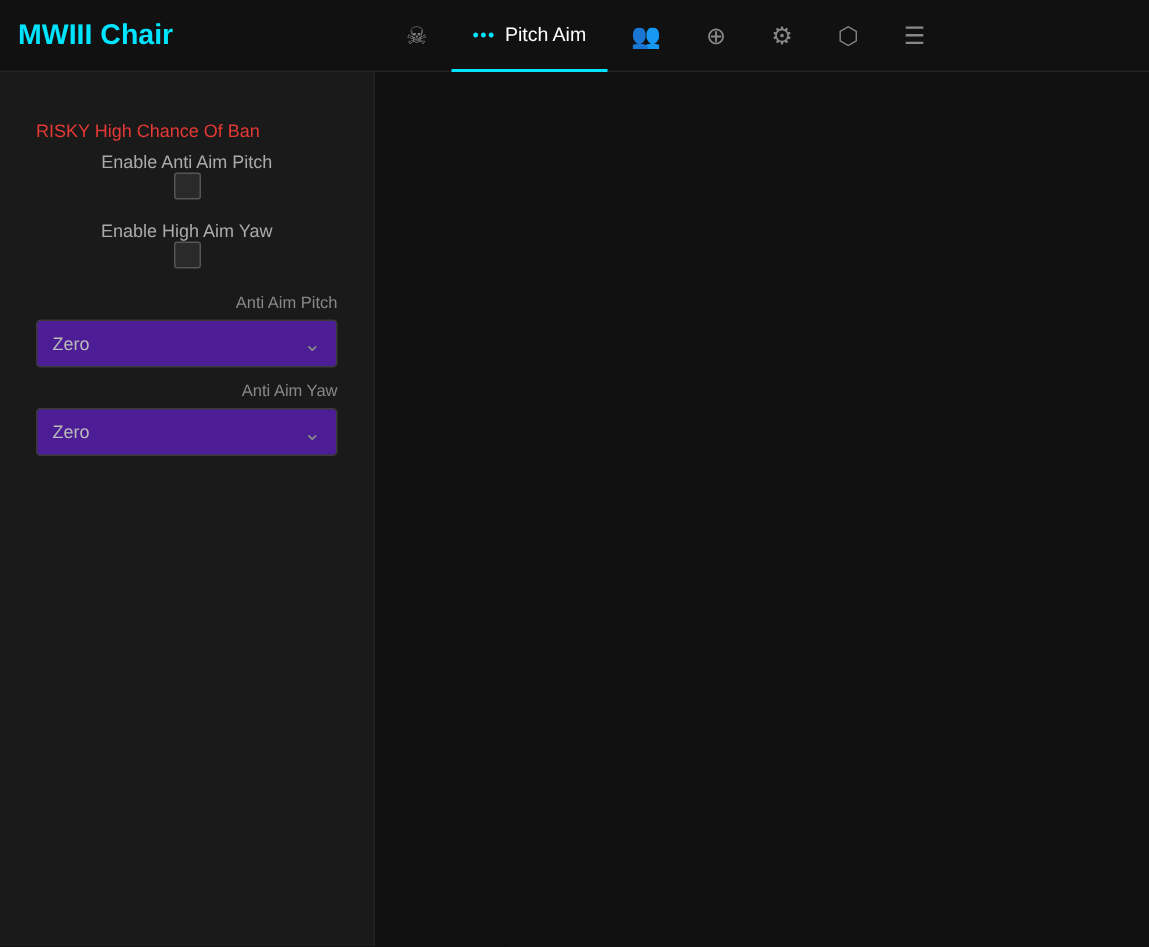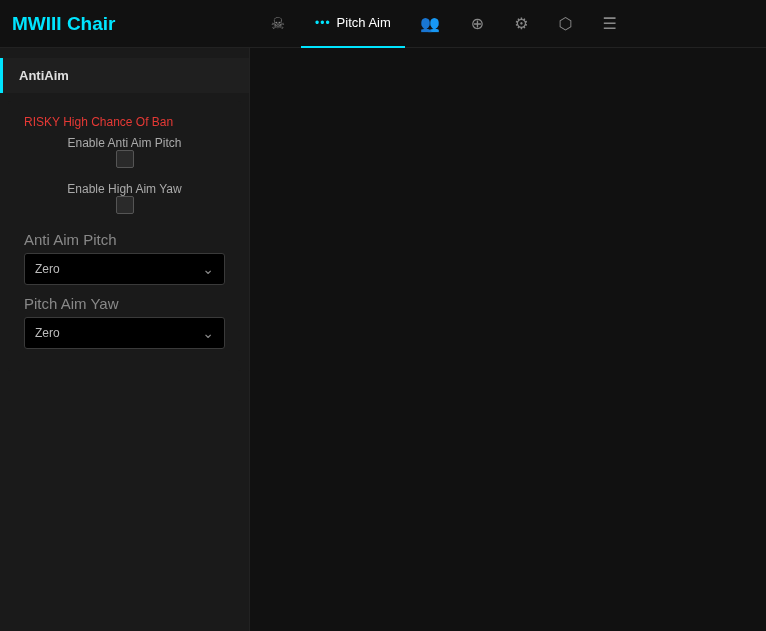--- a/index.html
+++ b/index.html
@@ -127,27 +127,28 @@
       height: 18px;
       border: 1px solid #555;
       background: #2a2a2a;
       border-radius: 2px;
       cursor: pointer;
       flex-shrink: 0;
     }
 
     .section-label {
       color: #888;
-      font-size: 15px;
+      font-size: 11px;
       margin: 10px 0 5px 0;
+      text-align: right;
     }
 
     .dropdown {
       width: 100%;
-      background: #000000;
+      background: #4c1d95;
       border: 1px solid #3a3a3a;
       border-radius: 3px;
       padding: 7px 10px;
       display: flex;
       align-items: center;
       justify-content: space-between;
       cursor: pointer;
       margin-bottom: 8px;
     }
 
@@ -203,23 +204,20 @@
     <div class="nav-item">
       <span class="nav-icon">☰</span>
     </div>
 
   </div>
 </div>
 
 <div class="main">
 
   <div class="sidebar">
-    <div class="sidebar-section">
-      <span class="sidebar-section-label">AntiAim</span>
-    </div>
 
     <div class="panel">
 
       <div class="warning-text">RISKY High Chance Of Ban</div>
 
       <div class="option-row">
         <span class="option-label">Enable Anti Aim Pitch</span>
         <div class="checkbox"></div>
       </div>
 
@@ -227,21 +225,21 @@
         <span class="option-label">Enable High Aim Yaw</span>
         <div class="checkbox"></div>
       </div>
 
       <div class="section-label">Anti Aim Pitch</div>
       <div class="dropdown">
         <span class="dropdown-value">Zero</span>
         <span class="dropdown-arrow">⌄</span>
       </div>
 
-      <div class="section-label">Pitch Aim Yaw</div>
+      <div class="section-label">Anti Aim Yaw</div>
       <div class="dropdown">
         <span class="dropdown-value">Zero</span>
         <span class="dropdown-arrow">⌄</span>
       </div>
 
     </div>
   </div>
 
   <div class="content"></div>
 

